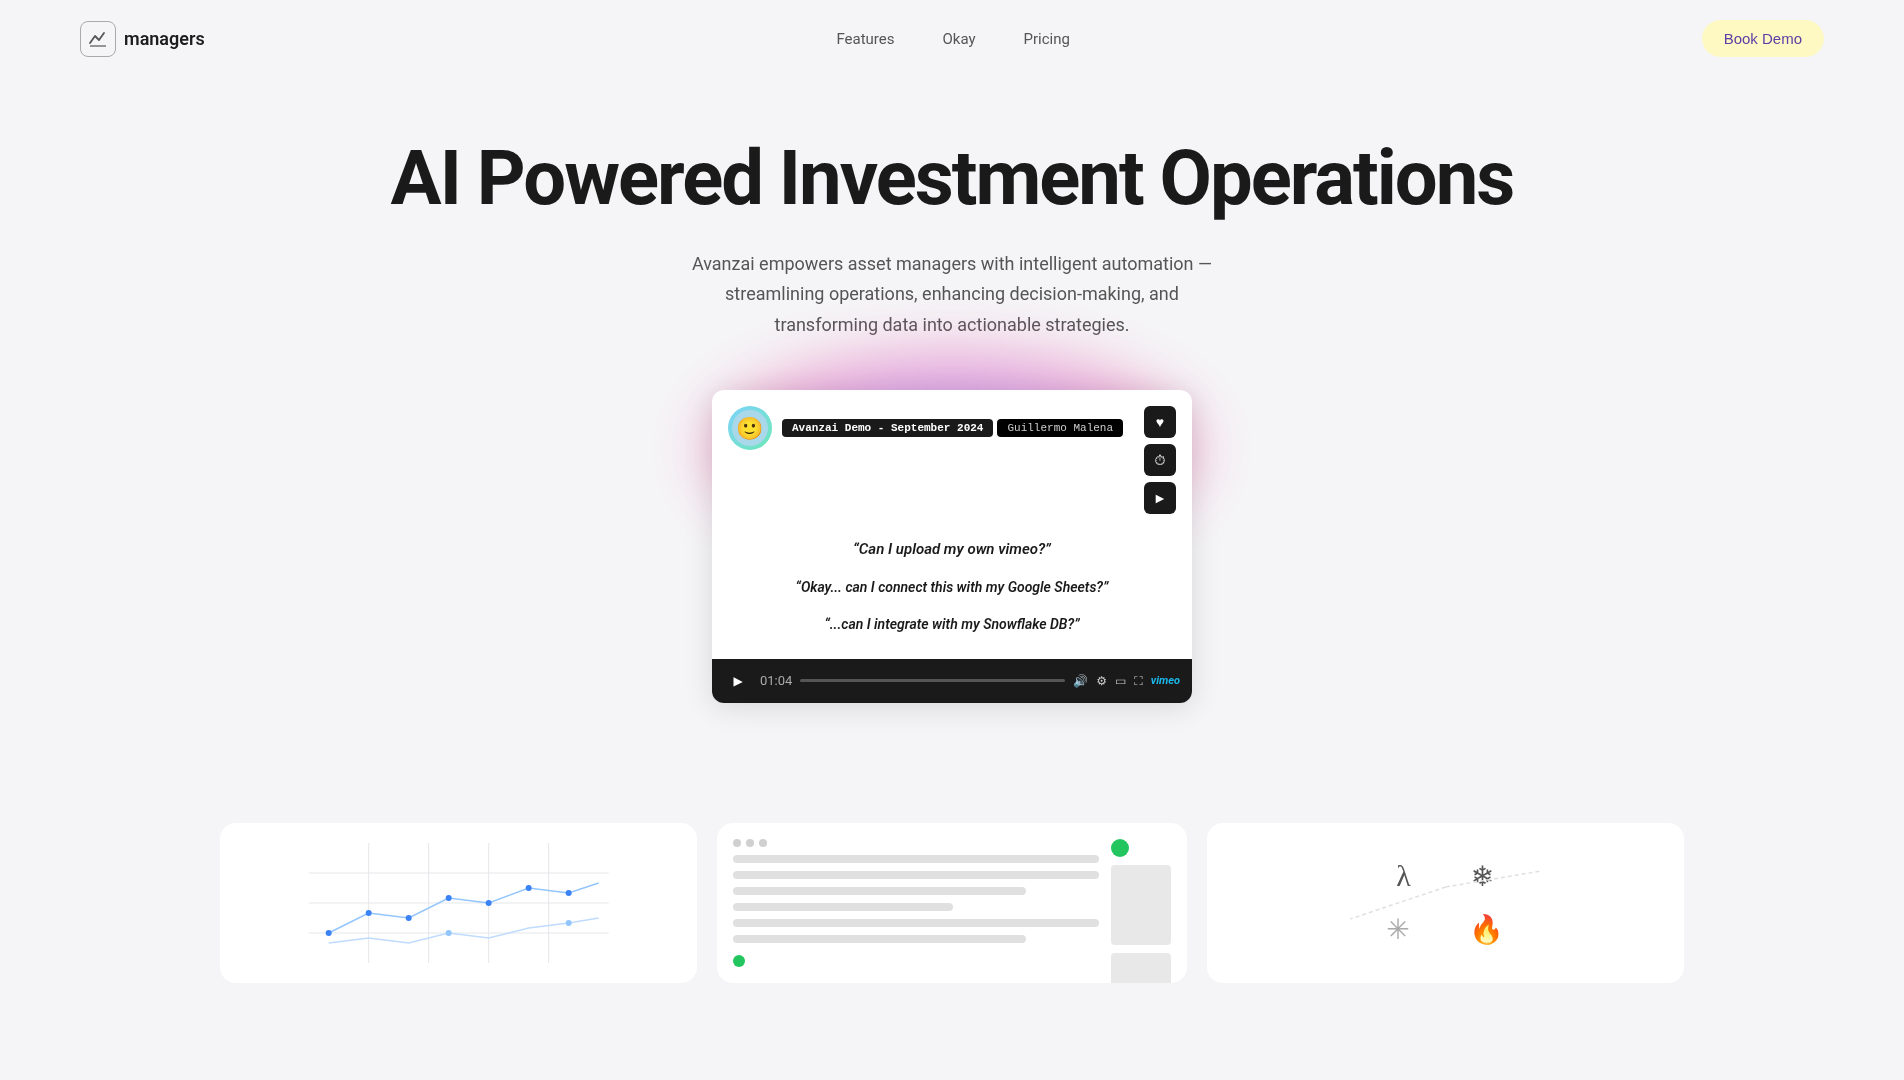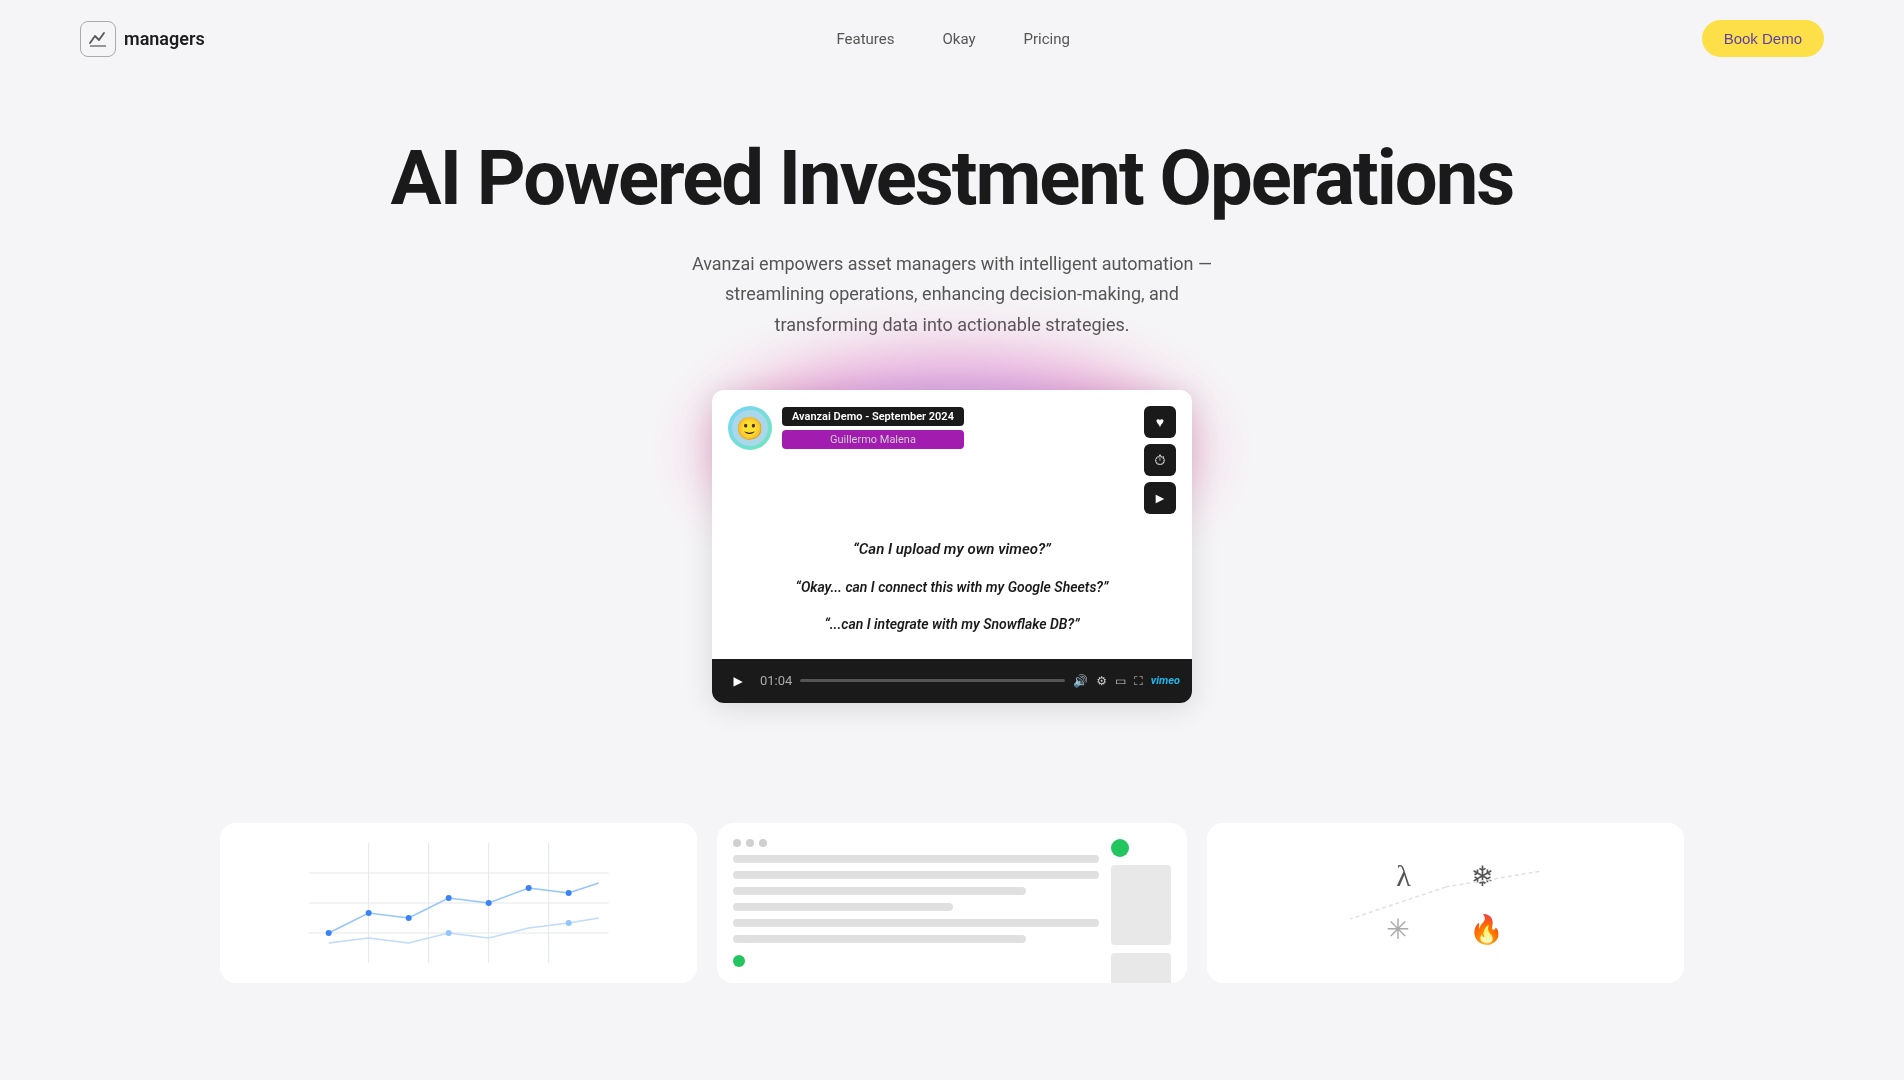--- a/index.html
+++ b/index.html
@@ -58,21 +58,21 @@
     }
 
     .nav-link {
       font-size: 15px;
       color: #555;
       text-decoration: none;
       cursor: pointer;
     }
 
     .book-demo-btn {
-      background: #fde047;
+      background: #fef9c3;
       color: #5b3fa6;
       border: none;
       border-radius: 20px;
       padding: 10px 22px;
       font-size: 15px;
       font-weight: 500;
       cursor: pointer;
     }
 
     
@@ -160,35 +160,36 @@
       background: #a8d8ea;
       border-radius: 50%;
       display: flex;
       align-items: center;
       justify-content: center;
       font-size: 22px;
     }
 
     .video-labels {
       display: flex;
-      flex-direction: column;
+      flex-direction: row;
       gap: 4px;
+      font-family: Liberation Mono, monospace;
     }
 
     .video-title-badge {
       background: #1a1a1a;
       color: #fff;
       font-size: 11px;
       font-weight: 600;
       padding: 3px 10px;
       border-radius: 4px;
     }
 
     .video-author-badge {
-      background: #a21caf;
+      background: #000000;
       color: #ccc;
       font-size: 11px;
       padding: 3px 10px;
       border-radius: 4px;
     }
 
     .video-actions {
       display: flex;
       flex-direction: column;
       gap: 6px;

